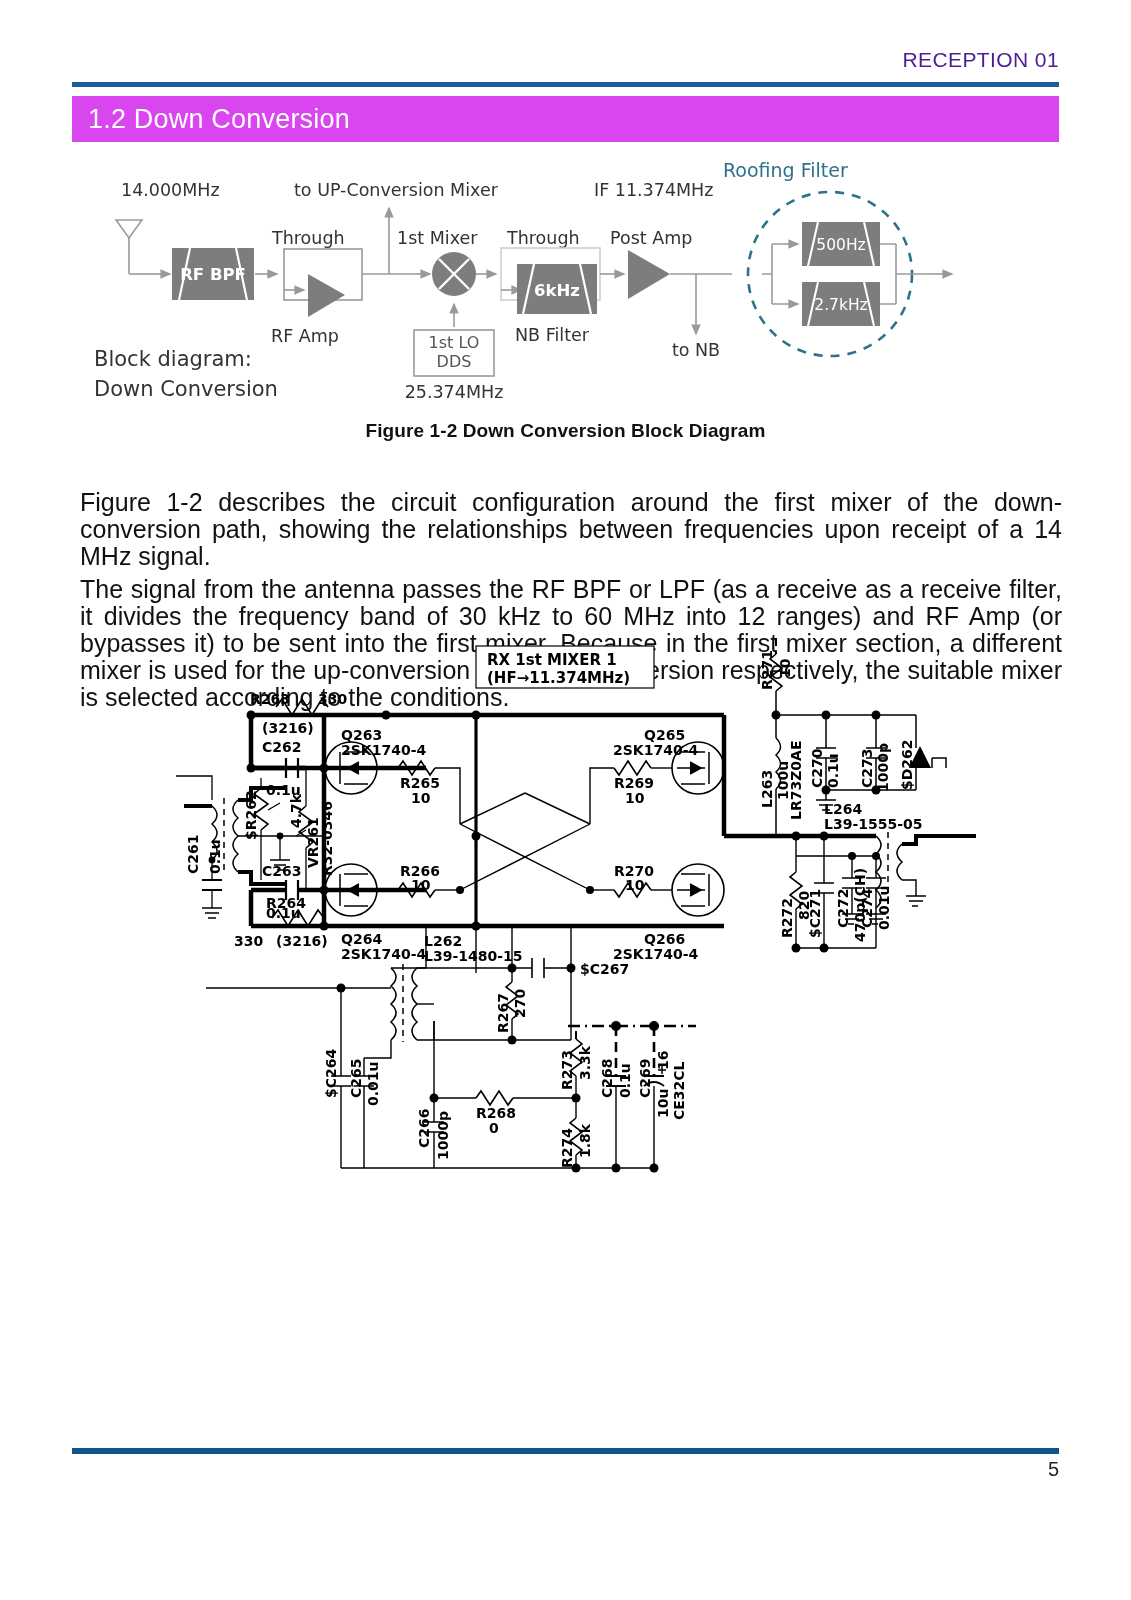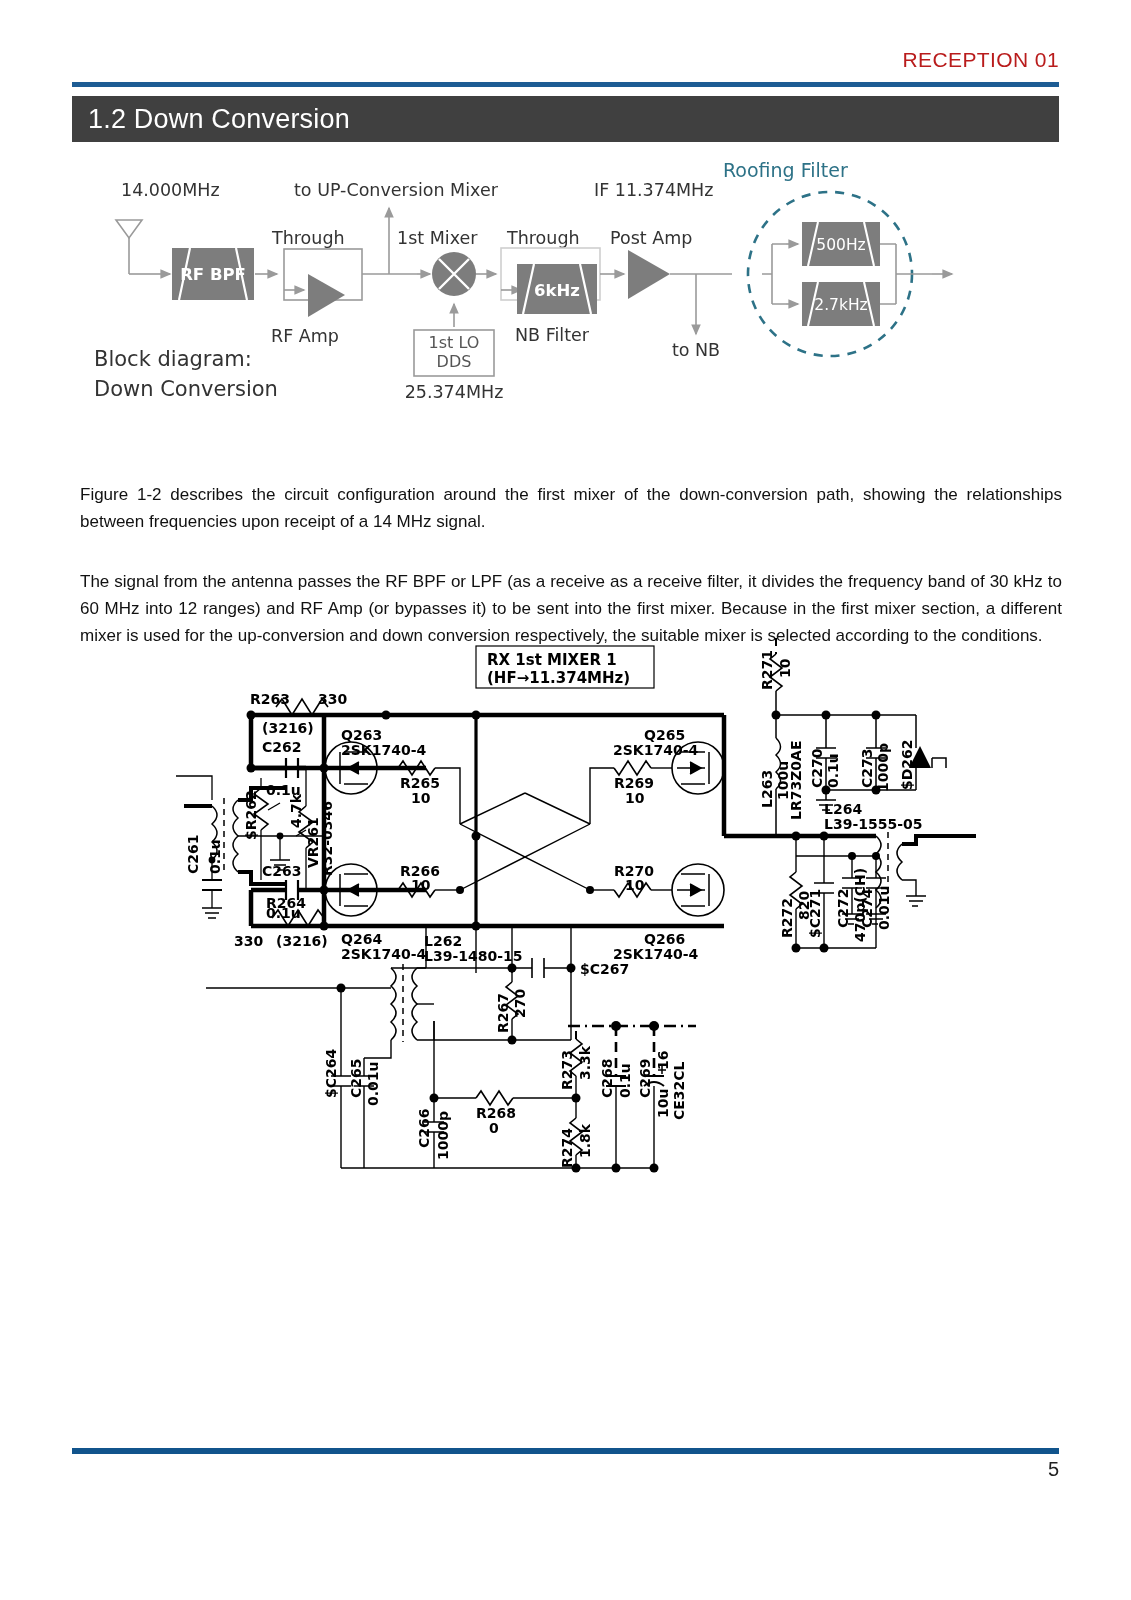--- a/index.html
+++ b/index.html
@@ -9,31 +9,31 @@
     font-family:"Liberation Sans", sans-serif;
     color:#1a1a1a;
     position:relative;
     overflow:hidden;
   }
   .page { position:relative; width:1131px; height:1600px; }
 
   
   .running-head{
     position:absolute; left:0; right:72px; top:48px;
-    text-align:right; font-size:21px; letter-spacing:.4px; color:#b91c1c;
+    text-align:right; font-size:21px; letter-spacing:.4px; color:#4c1d95;
   }
   .rule-top{
     position:absolute; left:72px; right:72px; top:82px;
     height:5px; background:#1d5c94;
   }
 
   
   .title-bar{
     position:absolute; left:72px; right:72px; top:96px;
-    height:46px; background:#404040;
+    height:46px; background:#d946ef;
     display:flex; align-items:center;
   }
   .title-bar .t{
     color:#ffffff; font-size:27px; padding-left:16px; letter-spacing:.2px;
   }
 
   
   .fig2{
     position:absolute; left:72px; top:152px; width:987px; height:255px;
     font-family:"DejaVu Sans", sans-serif;
@@ -44,21 +44,21 @@
   .caption{
     position:absolute; left:0; right:0; text-align:center;
     font-size:19px; font-weight:bold; color:#111; letter-spacing:.1px;
   }
   #cap2{ top:420px; }
   #cap3{ top:1178px; }
 
   
   .body-text{
     position:absolute; left:80px; width:982px;
-    font-size:17px; line-height:27px; color:#111; text-align:justify;
+    font-size:25px; line-height:27px; color:#111; text-align:justify;
   }
   #para1{ top:464px; }
   #para2{ top:551px; }
 
   
   .fig3{
     position:absolute; left:176px; top:628px; width:800px; height:548px;text-align:center;
   }
   .fig3 svg{ display:block; }
 
@@ -179,20 +179,21 @@
     </g>
 
     <path d="M808,92 L824,92 M808,152 L824,152 M824,92 L824,152 M824,122 L860,122" stroke="#9a9a9a" stroke-width="1.6" fill="none"></path>
     <path d="M860,122 L880,122" stroke="#9a9a9a" stroke-width="1.6" marker-end="url(#ar)"></path>
 
     <text x="22" y="214" font-size="21" fill="#333" font-family="DejaVu Sans, sans-serif">Block diagram:</text>
     <text x="22" y="244" font-size="21" fill="#333" font-family="DejaVu Sans, sans-serif">Down Conversion</text>
   </svg>
   </div>
 
+  <div class="caption" id="cap2">Figure 1-2  Down Conversion Block Diagram</div>
 
   <p class="body-text" id="para1">Figure 1-2 describes the circuit configuration around the first mixer of the down-conversion path, showing the relationships between frequencies upon receipt of a 14 MHz signal.</p>
   <p class="body-text" id="para2">The signal from the antenna passes the RF BPF or LPF (as a receive as a receive filter, it divides the frequency band of 30 kHz to 60 MHz into 12 ranges) and RF Amp (or bypasses it) to be sent into the first mixer.  Because in the first mixer section, a different mixer is used for the up-conversion and down conversion respectively, the suitable mixer is selected according to the conditions.</p>
 
   <div class="fig3">
   <svg width="800" height="548" viewBox="0 0 800 548" xmlns="http://www.w3.org/2000/svg" font-family="DejaVu Sans, sans-serif">
     <g stroke="#000" fill="none">
 
       <rect x="300" y="18" width="178" height="42" stroke-width="1.2" fill="#fff"></rect>
       <text x="311" y="37" font-size="15" fill="#000" stroke="none" font-weight="bold">RX 1st MIXER 1</text>

